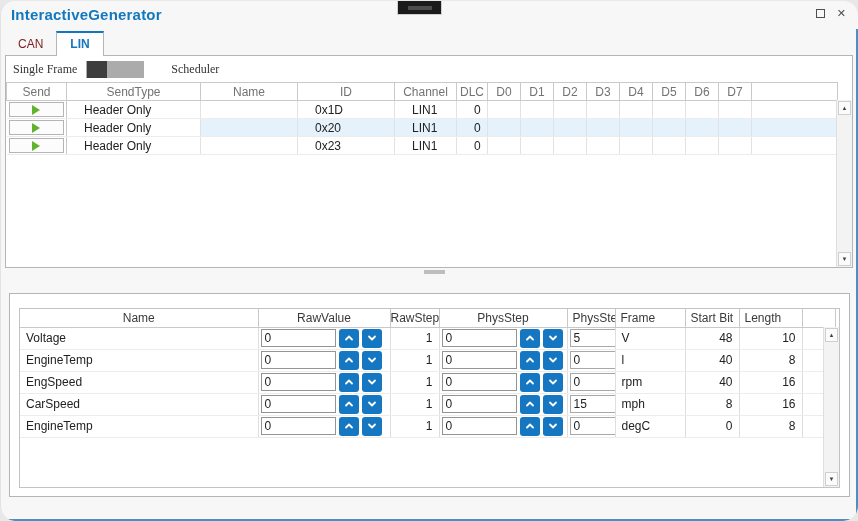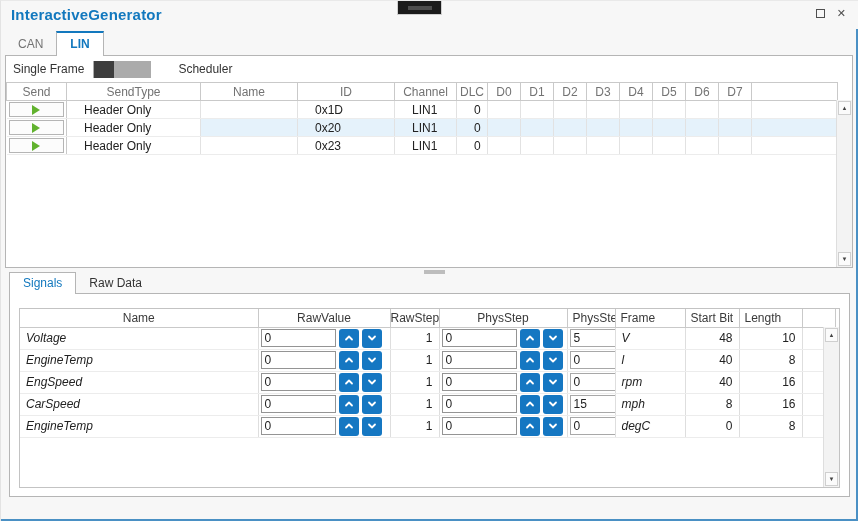--- a/index.html
+++ b/index.html
@@ -1,41 +1,41 @@
 <!DOCTYPE html>
 <html><head>
 <meta charset="utf-8">
 <style>
   * { margin:0; padding:0; box-sizing:border-box; }
   body { background:#e8e8e8; font-family:"Liberation Sans", sans-serif; }
   .window { position:relative; width:858px; height:521px; background:#f7f7f7; overflow:hidden;
-            border-left:1px solid #e3e3e3; border-top:1px solid #e9e9e9; font-size:12px; color:#222; }
+            border-left:1px solid #e3e3e3; border-top:1px solid #e9e9e9; font-size:12px; color:#222;border-radius:15px; }
   .accent-right { position:absolute; right:0; top:28px; bottom:0; width:2px; background:#4a90c4; z-index:40; }
   .accent-bottom { position:absolute; left:0; right:0; bottom:0; height:2px; background:#4a90c4; z-index:40; }
 
   
   .dock-handle { position:absolute; left:396px; top:0; width:45px; height:14px; background:#1b1b1b;
                  border:1px solid #cfcfcf; border-top:none; display:flex; align-items:center; justify-content:center; }
   .dock-handle .bar { width:24px; height:4px; background:#4d4d4d; }
 
   
   .title { position:absolute; left:10px; top:5px; font-size:15px; font-weight:bold; color:#1278be; letter-spacing:0.2px; }
   .win-btns { position:absolute; right:12px; top:7px; display:flex; gap:12px; align-items:center; }
   .max-btn { width:9px; height:9px; border:1px solid #4f4f4f; display:inline-block; cursor:pointer; }
   .close-btn { color:#4f4f4f; font-size:11px; line-height:11px; cursor:pointer; }
 
   
   .main-tabs { position:absolute; left:4px; top:31px; height:23px; display:flex; align-items:flex-end; z-index:5; }
-  .main-tab { padding:4px 13px 4px 13px; color:#737373; cursor:pointer; }
+  .main-tab { padding:4px 13px 4px 13px; color:#7f1d1d; cursor:pointer; }
   .main-tab.selected { background:#fff; border:1px solid #b5b5b5; border-bottom:none; border-top:2px solid #1278be;
                        color:#1278be; font-weight:bold; margin-bottom:-1px; padding-bottom:5px; }
 
   
   .upper-panel { position:absolute; left:4px; top:54px; width:848px; height:213px; background:#fff; border:1px solid #b5b5b5; }
-  .toggle-row { height:26px; display:flex; align-items:center; padding-left:7px; color:#333; }
+  .toggle-row { height:26px; display:flex; align-items:center; padding-left:7px; color:#333;font-family:Liberation Serif, serif; }
   .switch { width:58px; height:17px; background:#ababab; margin-left:9px; position:relative; cursor:pointer; }
   .switch .knob { position:absolute; top:0; width:20px; height:17px; background:#3d3d3d; }
   .switch .knob.left { left:1px; }
   .sched-label { margin-left:27px; }
 
   
   table { border-collapse:collapse; table-layout:fixed; background:#fff; }
   .frames-grid { position:absolute; left:0; top:26px; width:831px; }
   .frames-grid th { height:18px; font-weight:normal; color:#737373; text-align:center;
                     border:1px solid #c9c9c9; border-left:none; background:#fff; overflow:hidden; white-space:nowrap; }
@@ -66,21 +66,21 @@
 
   
   .lower-panel { position:absolute; left:8px; top:292px; width:841px; height:204px; background:#fff; border:1px solid #b5b5b5; }
   .signals-grid-box { position:absolute; left:9px; top:14px; right:9px; bottom:8px; border:1px solid #c3c3c3; background:#fff; overflow:hidden; }
   .signals-grid { width:815px; }
   .signals-grid th { height:18px; font-weight:normal; color:#3a3a3a; border-right:1px solid #c9c9c9;
                      border-bottom:1px solid #c9c9c9; background:#fff; overflow:hidden; white-space:nowrap; }
   .signals-grid th.al { text-align:left; padding-left:5px; }
   .signals-grid td { height:22px; border-right:1px solid #dedede; border-bottom:1px solid #ececec;
                      overflow:hidden; white-space:nowrap; vertical-align:middle; }
-  .signals-grid td.name { padding-left:6px;font-style:italic; }
+  .signals-grid td.name { padding-left:6px; }
   .signals-grid td.num { text-align:right; padding-right:6px; }
   .value-cell { display:flex; align-items:center; padding:1px 2px; gap:3px; }
   .value-input { width:75px; height:18px; border:1px solid #949494; padding:0 3px; font:12px "Liberation Sans", sans-serif; color:#222; }
   .step-input { width:53px; height:18px; border:1px solid #a8a8a8; padding:0 3px; margin-left:2px; font:12px "Liberation Sans", sans-serif; color:#222; }
   .spin-btn { width:20px; height:19px; border:none; border-radius:3px; background:#1577c2; display:flex;
               align-items:center; justify-content:center; cursor:pointer; flex:0 0 auto; }
 </style>
 </head>
 <body>
 
@@ -219,28 +219,20 @@
       </table>
 
     <div class="v-scrollbar frames-scroll">
       <div class="sb-btn up">▲</div>
       <div class="sb-btn down">▼</div>
     </div>
   </div>
 
   <div class="splitter-grip"></div>
 
-  <div class="detail-tabs">
-    <div class="detail-tab selected">
-      <span>Signals</span>
-    </div>
-    <div class="detail-tab">
-      <span>Raw Data</span>
-    </div>
-  </div>
 
   <div class="lower-panel">
     <div class="signals-grid-box">
       <table class="signals-grid">
         <colgroup>
           <col style="width:238px">
             <col style="width:132px">
             <col style="width:49px">
             <col style="width:128px">
           <col style="width:48px">

